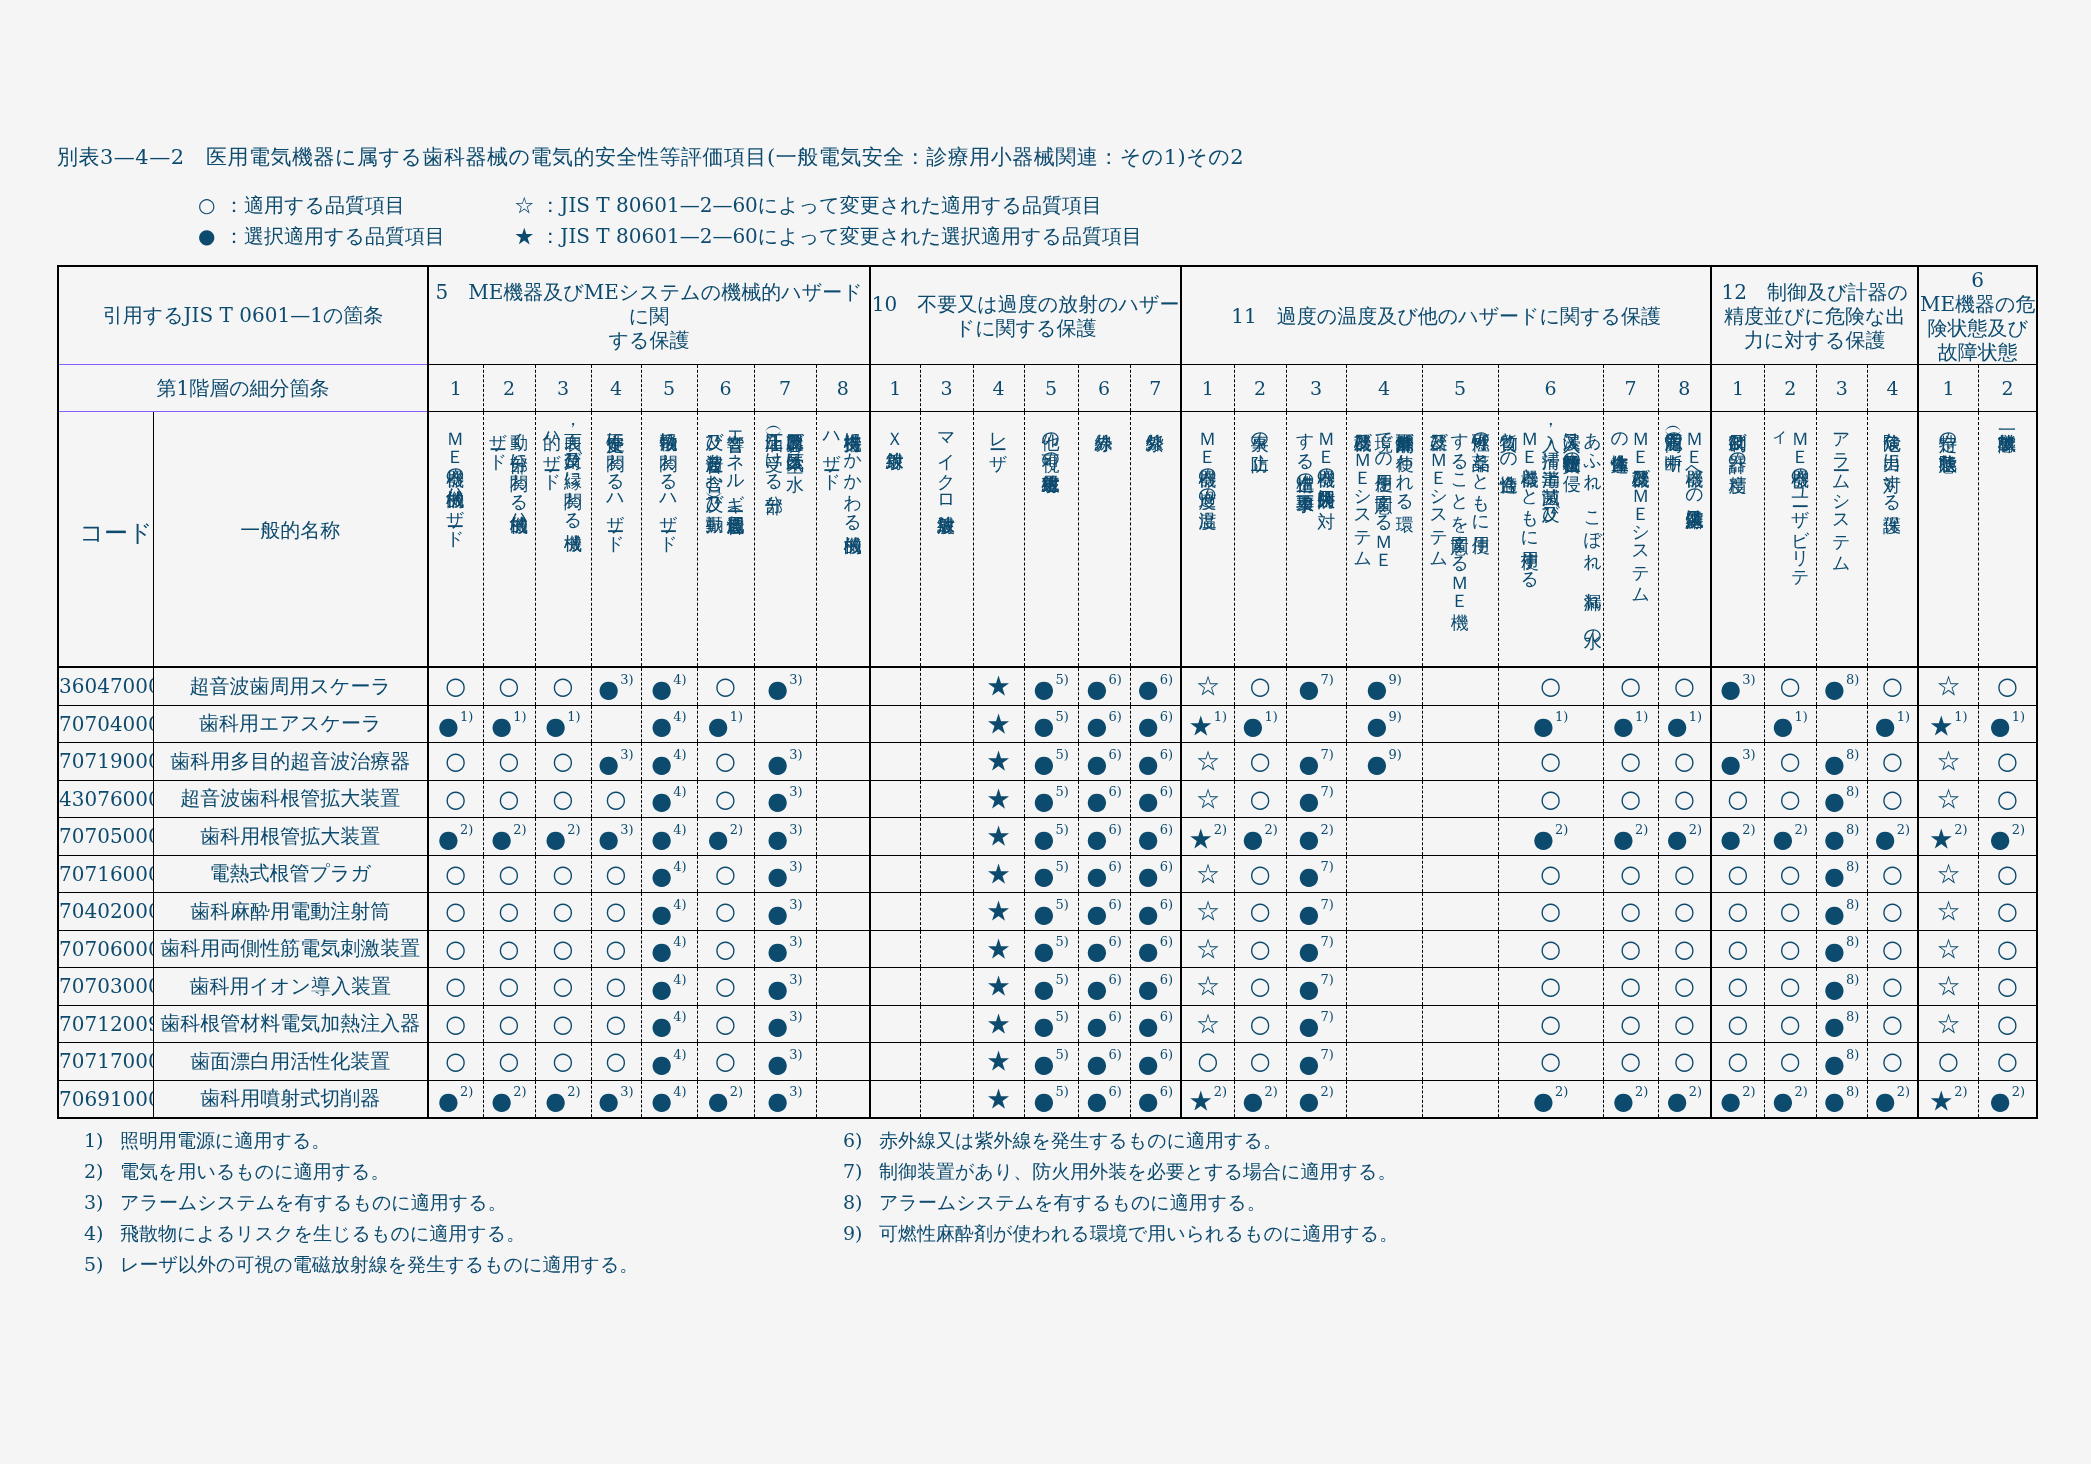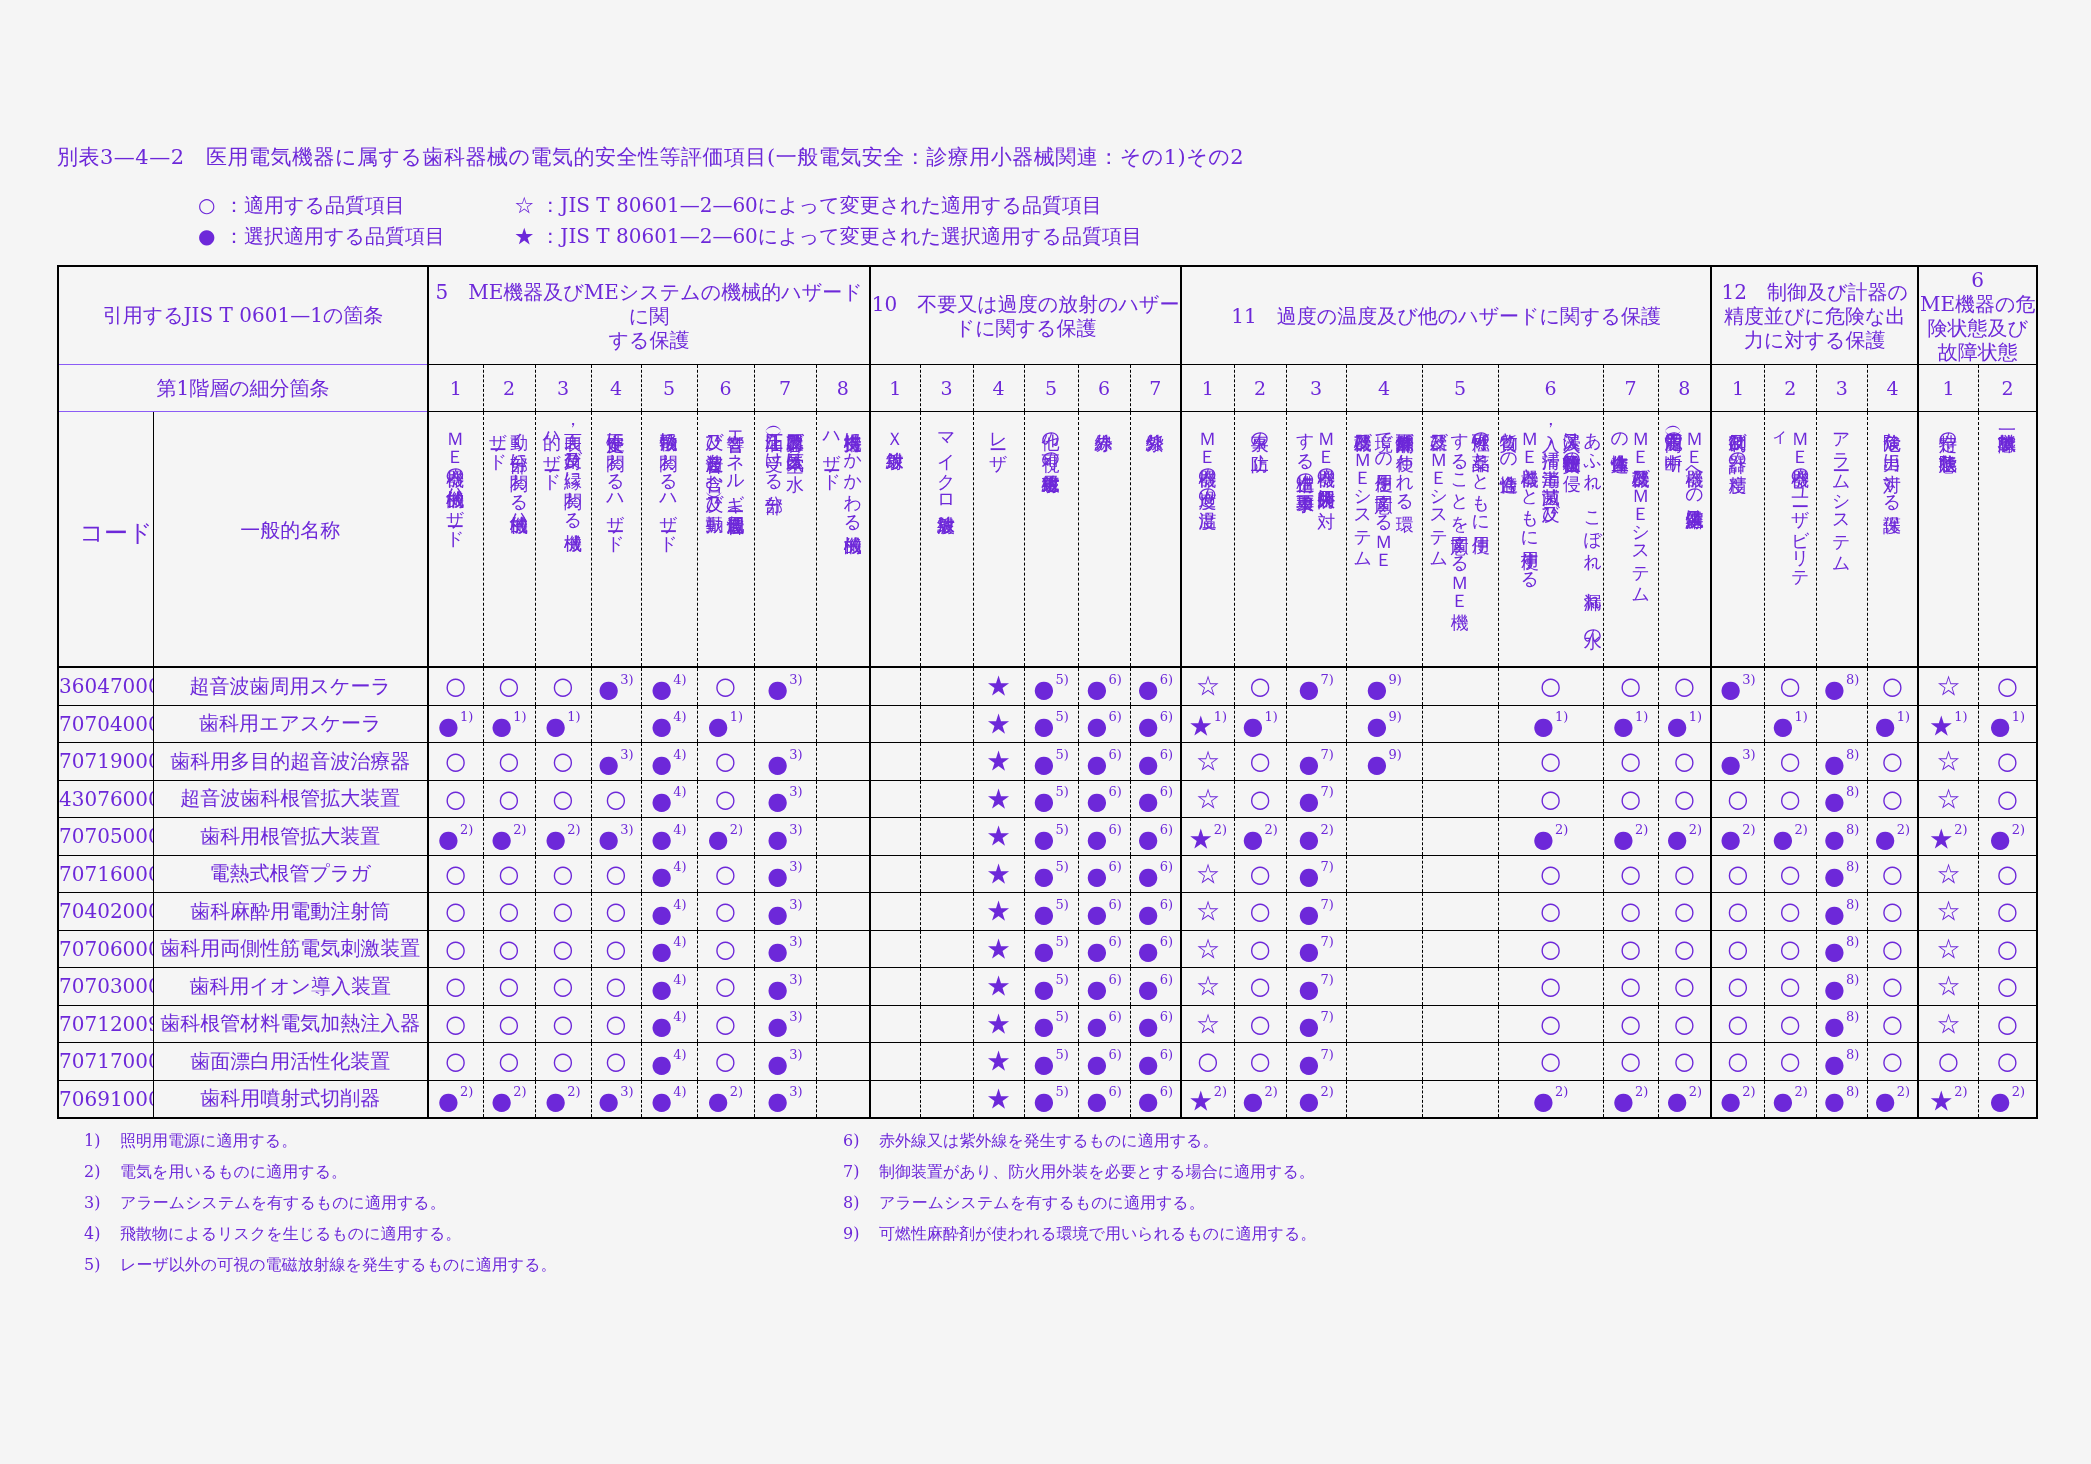--- a/index.html
+++ b/index.html
@@ -1,20 +1,20 @@
 <!DOCTYPE html>
 <html lang="ja"><head>
 <meta charset="utf-8">
 <style>
   html,body{margin:0;padding:0;background:#e9e9e9;}
   .page{
     position:relative;
     width:2091px;height:1464px;
     background:#f5f5f5;
-    color:#6d28d9;
+    color:#0c4a6e;
     font-family:"DejaVu Serif","Liberation Serif",serif;
     overflow:hidden;
   }
   .title{
     position:absolute;left:57px;top:143px;
     font-size:21px;letter-spacing:0.5px;white-space:nowrap;
   }
   .legend{position:absolute;left:198px;top:190px;font-size:20px;}
   .legend-row{height:31px;line-height:31px;white-space:nowrap;}
   .legend-item{display:inline-block;}
@@ -50,21 +50,21 @@
   }
   td.codecell{font-size:20px;border-bottom:1px solid #000;}
   td.namecell{text-align:left;padding-left:12px;font-size:20px;border-bottom:1px solid #000;border-left:1px solid #000;}
   td.datacell{border-bottom:1px solid #000;line-height:1;}
   .gs{border-left:2px solid #000;}
   .ds{border-left:1px dashed #000;}
   .sym{font-size:24px;vertical-align:middle;}
   .fnm{font-size:13px;vertical-align:9px;margin-left:1px;}
 
   .footnotes-left,.footnotes-right{
-    position:absolute;top:1125px;font-size:16px;line-height:31px;
+    position:absolute;top:1125px;font-size:19px;line-height:31px;
   }
   .footnotes-left{left:84px;}
   .footnotes-right{left:843px;}
   .fn-item{white-space:nowrap;}
   .fn-num{display:inline-block;min-width:36px;}
 </style>
 </head>
 <body>
 
 <div class="page">

